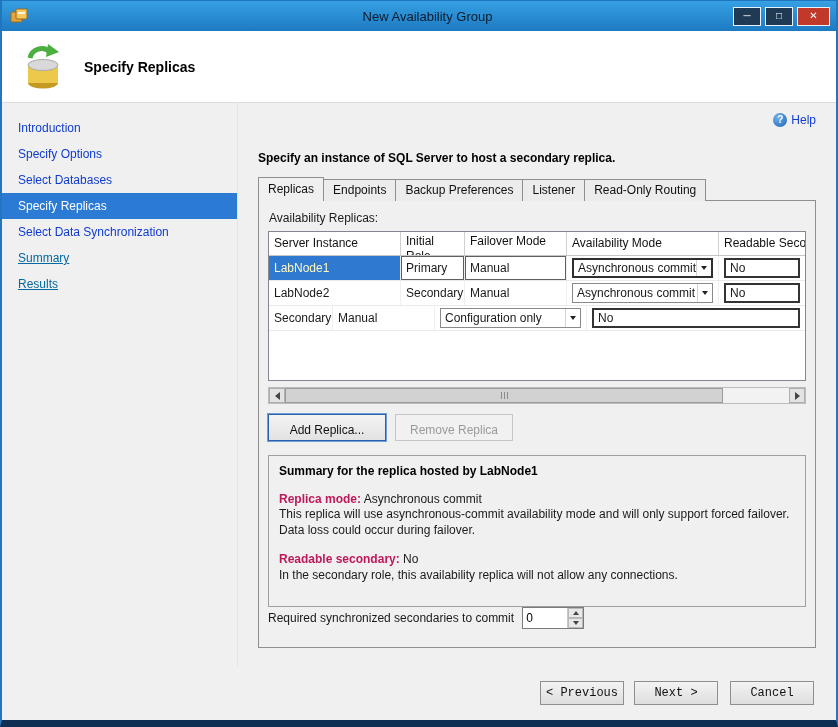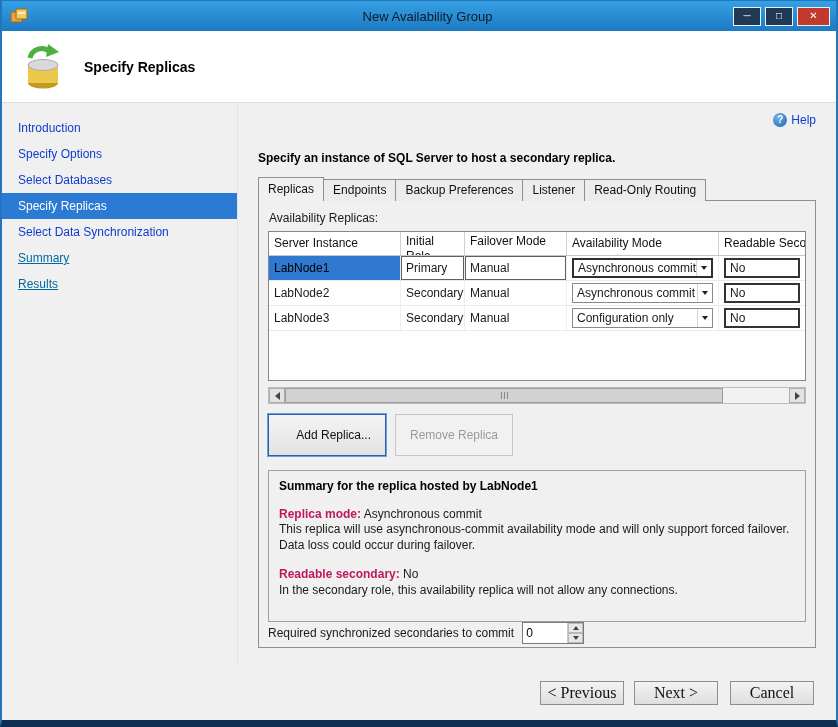--- a/index.html
+++ b/index.html
@@ -99,21 +99,21 @@
   }
   .hcell.nowrap { white-space:nowrap; align-items:center; }
   .drow { display:flex; height:25px; border-bottom:1px solid #e9e9e9; align-items:center; }
   .dcell {
     padding:0 5px; border-right:1px solid #efefef; height:100%;
     display:flex; align-items:center; overflow:hidden; white-space:nowrap;
   }
   .w1{width:132px;flex:0 0 132px;} .w2{width:64px;flex:0 0 64px;}
   .w3{width:102px;flex:0 0 102px;} .w4{width:152px;flex:0 0 152px;}
   .w5{flex:1 1 auto; min-width:0; border-right:none;}
-  .dcell.sel { background:#3079d0; color:#000000; }
+  .dcell.sel { background:#3079d0; color:#fef9c3; }
   .drow.row-sel .dcell.framed { box-shadow:inset 0 0 0 1px #5f5f5f;text-align:center; }
 
   .combo {
     flex:1; height:20px; background:#fff; border:1px solid #8a8a8a;
     display:flex; align-items:center; justify-content:space-between;
     padding-left:4px; cursor:pointer; min-width:0;
   }
   .combo.dark { border:2px solid #2f2f2f; }
   .chevbox { width:15px; height:100%; display:flex; align-items:center; justify-content:center; border-left:1px solid #d4d4d4; flex:0 0 15px; }
   .chev { width:0; height:0; border-left:3.5px solid transparent; border-right:3.5px solid transparent; border-top:4.5px solid #222; }
@@ -138,25 +138,24 @@
   .sb-thumb {
     position:absolute; left:0; top:0; bottom:0; width:87%;
     background:#d2d2d2; border:1px solid #9b9b9b;
     display:flex; align-items:center; justify-content:center; gap:2px; cursor:grab;
   }
   .grip-bar { width:1px; height:7px; background:#8a8a8a; }
 
   
   .btnrow { margin-top:10px; display:flex; gap:9px; }
   .btn {
-    height:42px; padding:8px 14px; min-width:118px;
+    height:27px; padding:8px 14px; min-width:118px;
     background:linear-gradient(#f4f4f4,#e2e2e2);
     border:1px solid #8e8e8e; font-size:12px; color:#111; cursor:pointer;
     font-family:inherit;
-    text-align:right;
   }
   .btn.focused { border:1px solid #2a61a8; box-shadow:0 0 0 1px #6f9fd8; }
   .btn.disabled { color:#9a9a9a; background:#f1f1f1; border:1px solid #c6c6c6; cursor:default; min-width:108px; }
 
   
   .sumbox {
     margin-top:14px; border:1px solid #a0a0a0; padding:8px 10px;
     min-height:134px; line-height:1.3;
   }
   .sum-title { font-weight:bold; margin-bottom:12px; color:#000; }
@@ -170,21 +169,21 @@
     width:44px; border:none; outline:none; padding:0 3px; font-size:12px;
     font-family:inherit; background:#fff;
   }
   .spin-arrows { display:flex; flex-direction:column; flex:1; border-left:1px solid #c9c9c9; }
   .spin-btn { flex:1; background:#e8e8e8; border:1px solid #b9b9b9; display:flex; align-items:center; justify-content:center; cursor:pointer; }
 
   
   .footer { flex:0 0 54px; display:flex; align-items:center; justify-content:flex-end; padding-right:22px; gap:10px; }
   .fbtn {
     width:84px; height:24px; background:linear-gradient(#f3f3f3,#dedede);
-    border:1px solid #8e8e8e; font-size:16px; color:#111; cursor:pointer; font-family:Liberation Serif, serif;
+    border:1px solid #8e8e8e; font-size:12px; color:#111; cursor:pointer; font-family:Liberation Mono, monospace;
   }
   .fbtn.cancel { margin-left:2px; }
 </style>
 </head>
 <body>
 
 <div class="win">
 
   <div class="titlebar">
     <svg class="tb-icon" viewBox="0 0 18 16">
@@ -285,21 +284,20 @@
               </div>
             </div>
             <div class="dcell w5">
               <div class="nobox">
                 <span>No</span>
               </div>
             </div>
           </div>
 
           <div class="drow">
-            <div class="dcell w1">LabNode3</div>
             <div class="dcell w2">Secondary</div>
             <div class="dcell w3">Manual</div>
             <div class="dcell w4">
               <div class="combo">
                 <span class="combo-text">Configuration only</span>
                 <span class="chevbox">
                     <span class="chev"></span>
                   </span>
               </div>
             </div>

